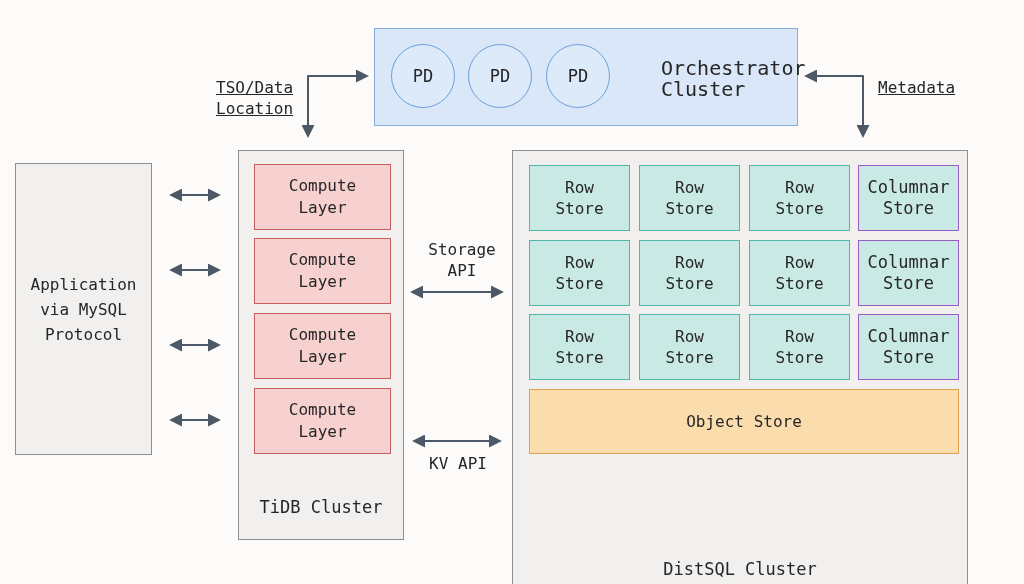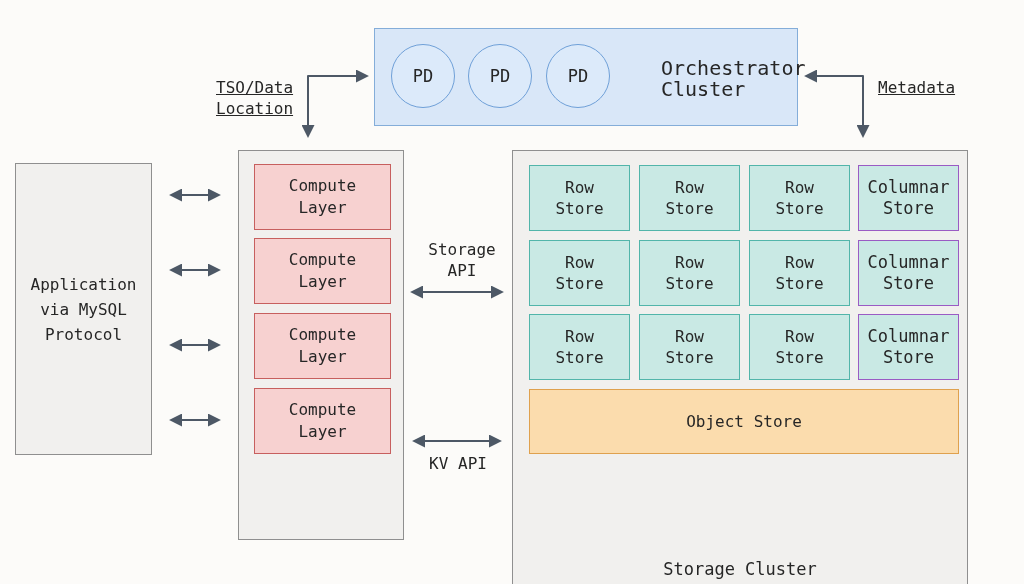--- a/index.html
+++ b/index.html
@@ -93,20 +93,21 @@
 
   <div class="abs cluster" style="left:238px; top:150px; width:166px; height:390px;">
     <div class="abs compute-node center-txt multiline" style="left:15px; top:13px; width:137px; height:66px;">Compute
 Layer</div>
     <div class="abs compute-node center-txt multiline" style="left:15px; top:87px; width:137px; height:66px;">Compute
 Layer</div>
     <div class="abs compute-node center-txt multiline" style="left:15px; top:162px; width:137px; height:66px;">Compute
 Layer</div>
     <div class="abs compute-node center-txt multiline" style="left:15px; top:237px; width:137px; height:66px;">Compute
 Layer</div>
+    <div class="cluster-label">TiDB Cluster</div>
   </div>
 
   <div class="abs cluster" style="left:512px; top:150px; width:456px; height:452px;">
 
     <div class="abs rowstore-node center-txt multiline" style="left:16px; top:14px; width:101px; height:66px;">Row
 Store</div>
     <div class="abs rowstore-node center-txt multiline" style="left:126px; top:14px; width:101px; height:66px;">Row
 Store</div>
     <div class="abs rowstore-node center-txt multiline" style="left:236px; top:14px; width:101px; height:66px;">Row
 Store</div>
@@ -125,21 +126,21 @@
     <div class="abs rowstore-node center-txt multiline" style="left:16px; top:163px; width:101px; height:66px;">Row
 Store</div>
     <div class="abs rowstore-node center-txt multiline" style="left:126px; top:163px; width:101px; height:66px;">Row
 Store</div>
     <div class="abs rowstore-node center-txt multiline" style="left:236px; top:163px; width:101px; height:66px;">Row
 Store</div>
     <div class="abs columnar-node center-txt multiline" style="left:345px; top:163px; width:101px; height:66px;">Columnar
 Store</div>
 
     <div class="abs object-node center-txt" style="left:16px; top:238px; width:430px; height:65px;">Object Store</div>
-    <div class="cluster-label">Storage Cluster</div>
+    <div class="cluster-label">DistSQL Cluster</div>
   </div>
 
   <div class="abs edge-label multiline" style="left:216px; top:77px;text-decoration:underline;">TSO/Data
 Location</div>
   <div class="abs edge-label" style="left:878px; top:77px;text-decoration:underline;">Metadata</div>
   <div class="abs edge-label multiline" style="left:408px; top:239px; width:108px; text-align:center;">Storage
 API</div>
   <div class="abs edge-label" style="left:408px; top:409px; width:100px; text-align:center;margin-top:44px;">KV API</div>
 
 </div>

